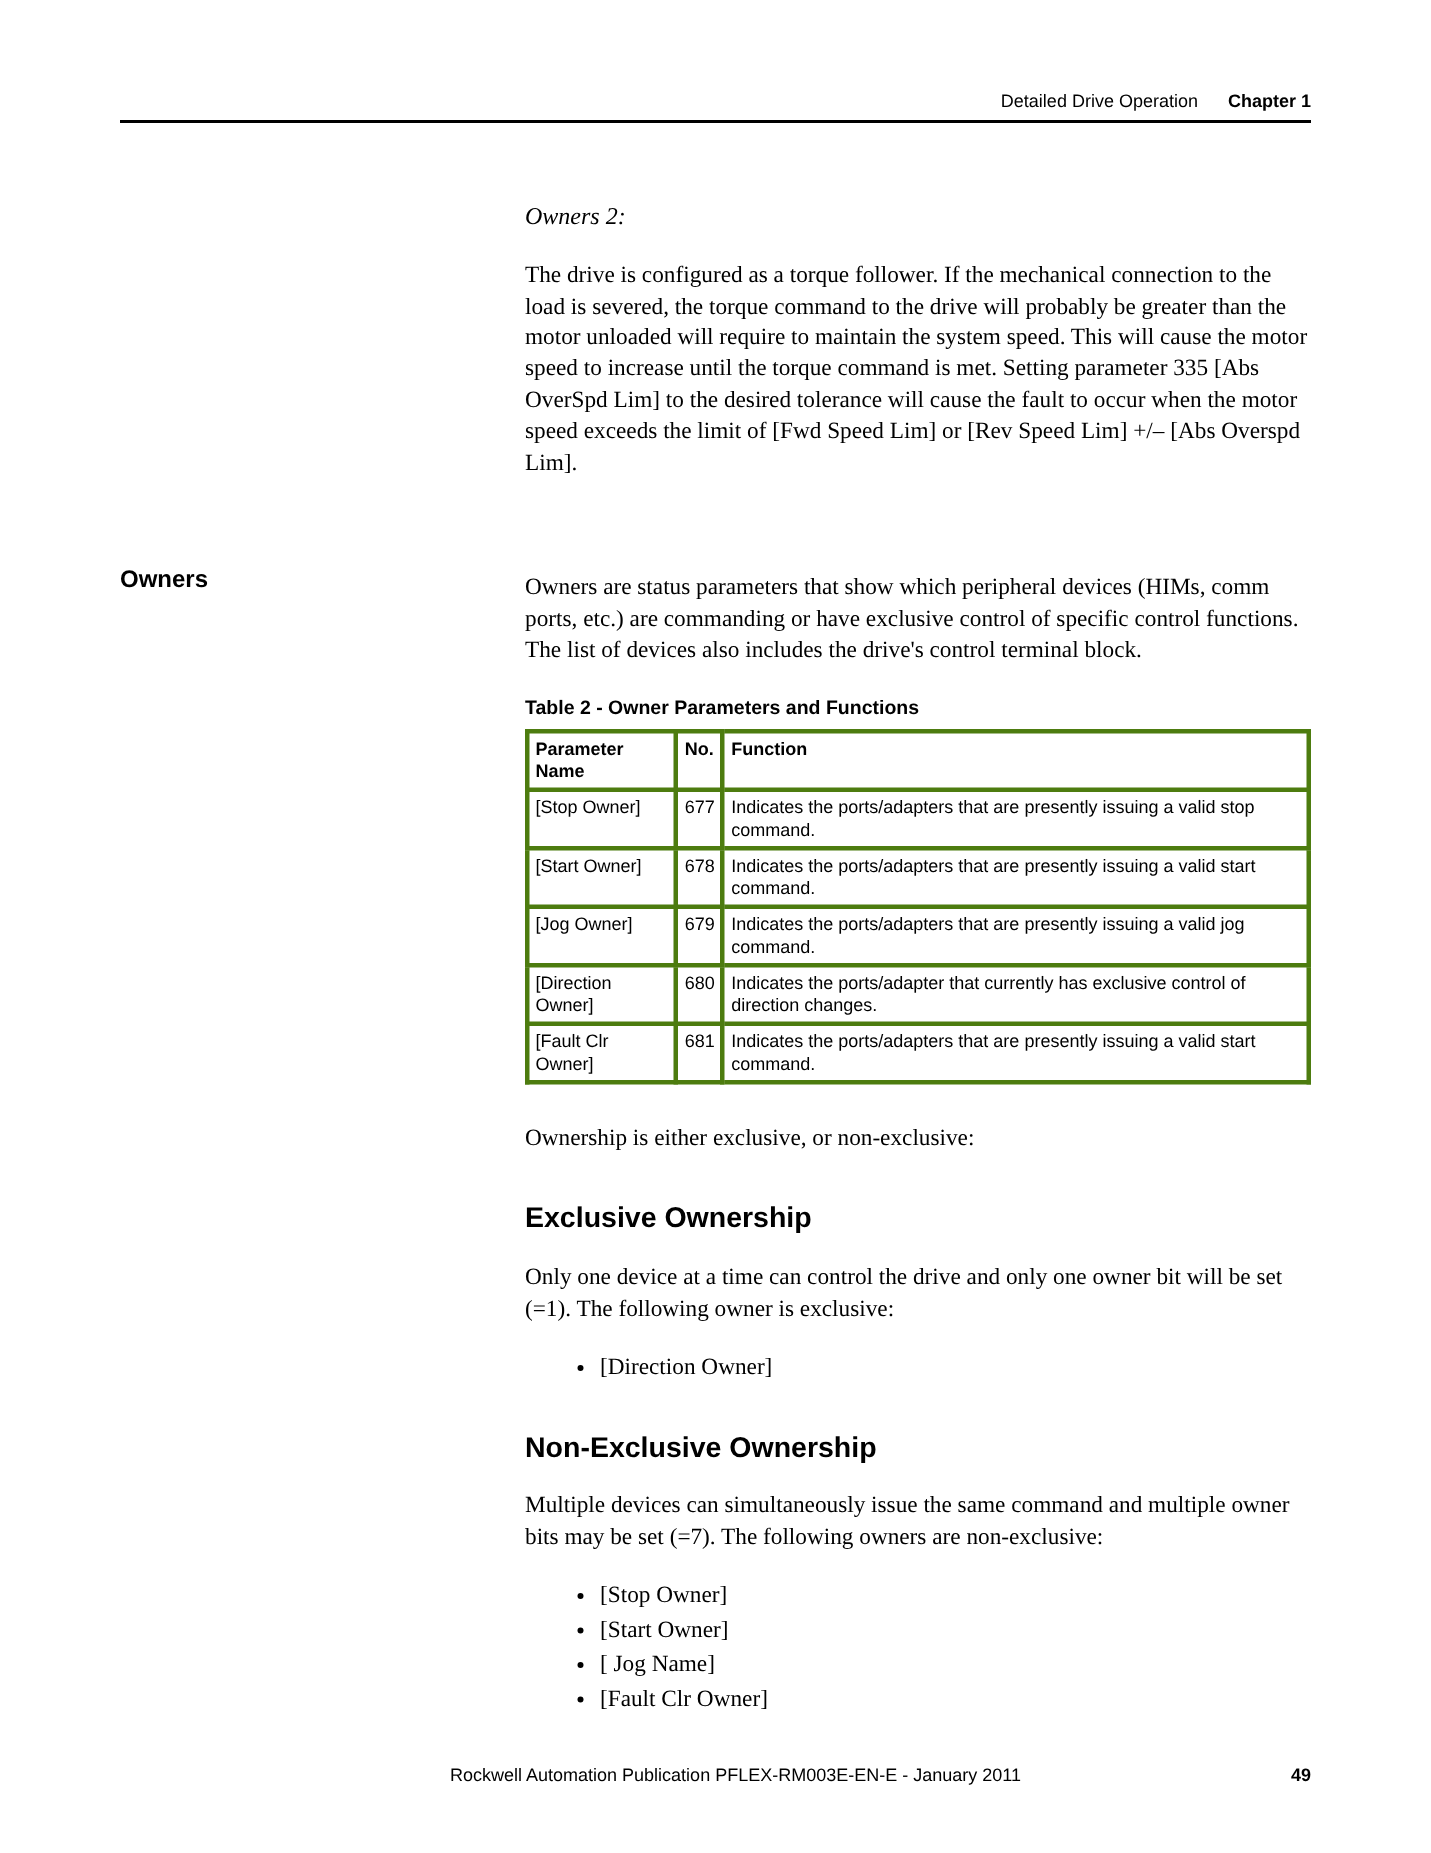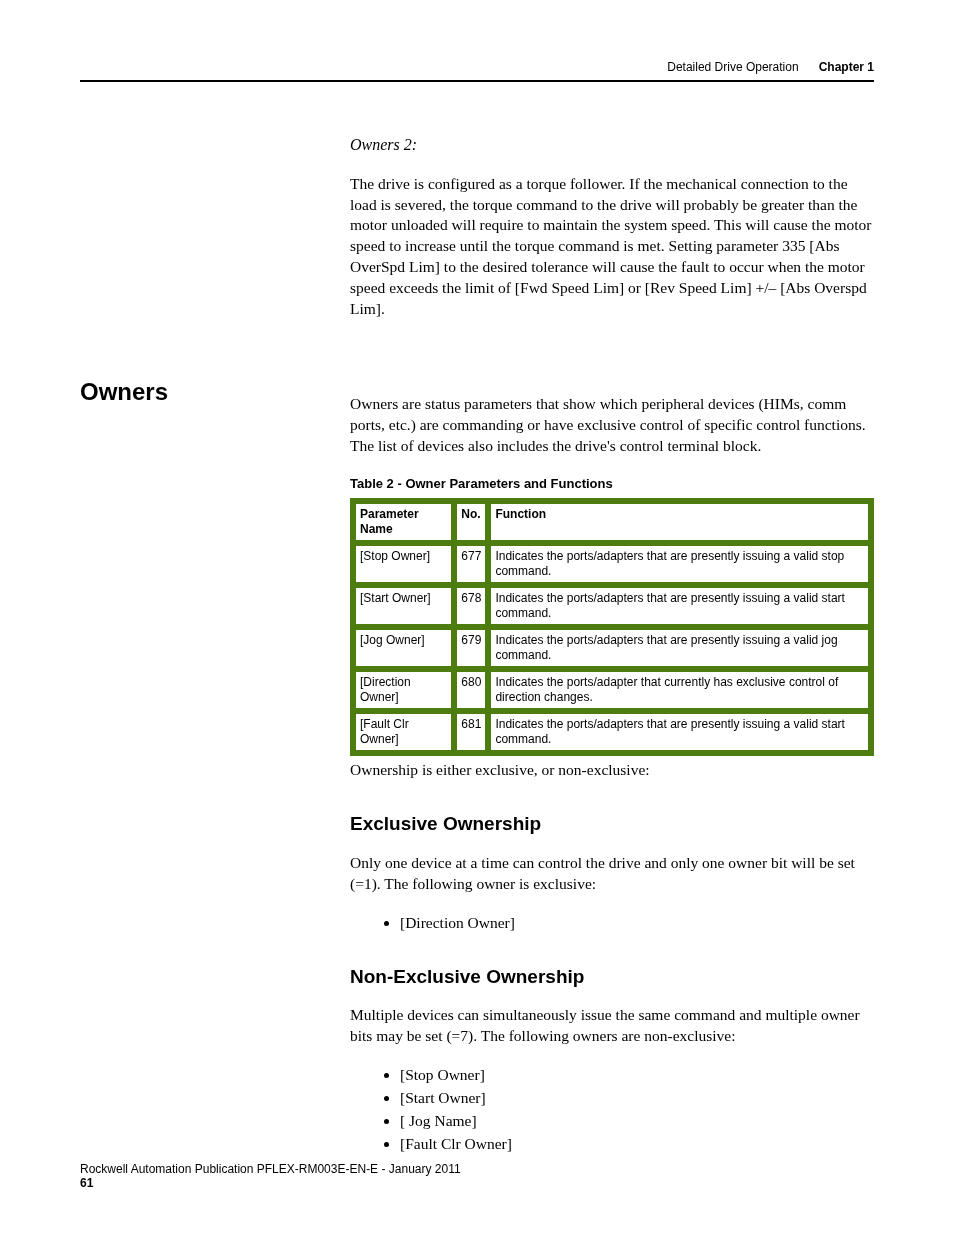--- a/index.html
+++ b/index.html
@@ -47,21 +47,21 @@
     font-size: 16px;
     margin-bottom: 18px;
     margin-top: 12px;
   }
   .body-para {
     margin: 0 0 18px 0;
   }
   .big-side-heading {
     font-family: Arial, Helvetica, sans-serif;
     font-weight: bold;
-    font-size: 24px;
+    font-size: 16px;
     margin-top: 0;
   }
   .sub-heading {
     font-family: Arial, Helvetica, sans-serif;
     font-weight: bold;
     font-size: 19px;
     margin-top: 30px;
     margin-bottom: 16px;
   }
   .table-caption {
@@ -70,21 +70,21 @@
     font-size: 13px;
     margin-bottom: 6px;
   }
   table.param-table {
     border-collapse: collapse;
     width: 100%;
     font-family: Arial, Helvetica, sans-serif;
     font-size: 12px;
   }
   table.param-table th, table.param-table td {
-    border: 6px solid #4d7c0f;
+    border: 3px solid #4d7c0f;
     padding: 3px 4px;
     text-align: left;
     vertical-align: top;
     line-height: 1.25;
   }
   table.param-table th {
     font-weight: bold;
   }
   ul.bullets {
     margin: 4px 0 16px 0;
@@ -97,21 +97,20 @@
   .footer {
     position: absolute;
     bottom: 45px;
     left: 80px;
     right: 80px;
     display: flex;
     justify-content: space-between;
     align-items: baseline;
     font-family: Arial, Helvetica, sans-serif;
     font-size: 12px;
-    flex-direction: column;
   }
   .footer .pagenum { font-weight: bold; }
   .footer .centered { flex: 1; text-align: center; }
 </style>
 </head>
 <body>
 
 <div class="page">
 
   <div class="header-bar">
@@ -125,21 +124,21 @@
       <div class="section-heading-italic">Owners 2:</div>
       <p class="body-para">The drive is configured as a torque follower. If the mechanical connection to the load is severed, the torque command to the drive will probably be greater than the motor unloaded will require to maintain the system speed. This will cause the motor speed to increase until the torque command is met. Setting parameter 335 [Abs OverSpd Lim] to the desired tolerance will cause the fault to occur when the motor speed exceeds the limit of [Fwd Speed Lim] or [Rev Speed Lim] +/– [Abs Overspd Lim].</p>
     </div>
   </div>
 
   <div class="content-row" style="margin-top:40px">
     <div class="side-col">
       <div class="big-side-heading">Owners</div>
     </div>
     <div class="main-col">
-      <p class="body-para" style="margin-top:16px">Owners are status parameters that show which peripheral devices (HIMs, comm ports, etc.) are commanding or have exclusive control of specific control functions. The list of devices also includes the drive's control terminal block.</p>
+      <p class="body-para" style="margin-top:4px">Owners are status parameters that show which peripheral devices (HIMs, comm ports, etc.) are commanding or have exclusive control of specific control functions. The list of devices also includes the drive's control terminal block.</p>
 
       <div class="table-caption">Table 2 - Owner Parameters and Functions</div>
       <table class="param-table">
         <thead>
           <tr>
             <th>Parameter Name</th>
             <th>No.</th>
             <th>Function</th>
           </tr>
         </thead>
@@ -165,21 +164,21 @@
             <td>Indicates the ports/adapter that currently has exclusive control of direction changes.</td>
           </tr>
           <tr>
             <td>[Fault Clr Owner]</td>
             <td>681</td>
             <td>Indicates the ports/adapters that are presently issuing a valid start command.</td>
           </tr>
         </tbody>
       </table>
 
-      <p class="body-para" style="margin-top:4px">Ownership is either exclusive, or non-exclusive:</p>
+      <p class="body-para" style="margin-top:26px">Ownership is either exclusive, or non-exclusive:</p>
 
       <div class="sub-heading">Exclusive Ownership</div>
       <p class="body-para">Only one device at a time can control the drive and only one owner bit will be set (=1). The following owner is exclusive:</p>
       <ul class="bullets">
         <li>[Direction Owner]</li>
       </ul>
 
       <div class="sub-heading">Non-Exclusive Ownership</div>
       <p class="body-para">Multiple devices can simultaneously issue the same command and multiple owner bits may be set (=7). The following owners are non-exclusive:</p>
       <ul class="bullets">
@@ -187,16 +186,16 @@
         <li>[Start Owner]</li>
         <li>[ Jog Name]</li>
         <li>[Fault Clr Owner]</li>
       </ul>
     </div>
   </div>
 
   <div class="footer">
     <span style="width:40px"></span>
     <span class="centered">Rockwell Automation Publication PFLEX-RM003E-EN-E - January 2011</span>
-    <span class="pagenum">61</span>
+    <span class="pagenum">49</span>
   </div>
 
 </div>
 
 </body></html>

